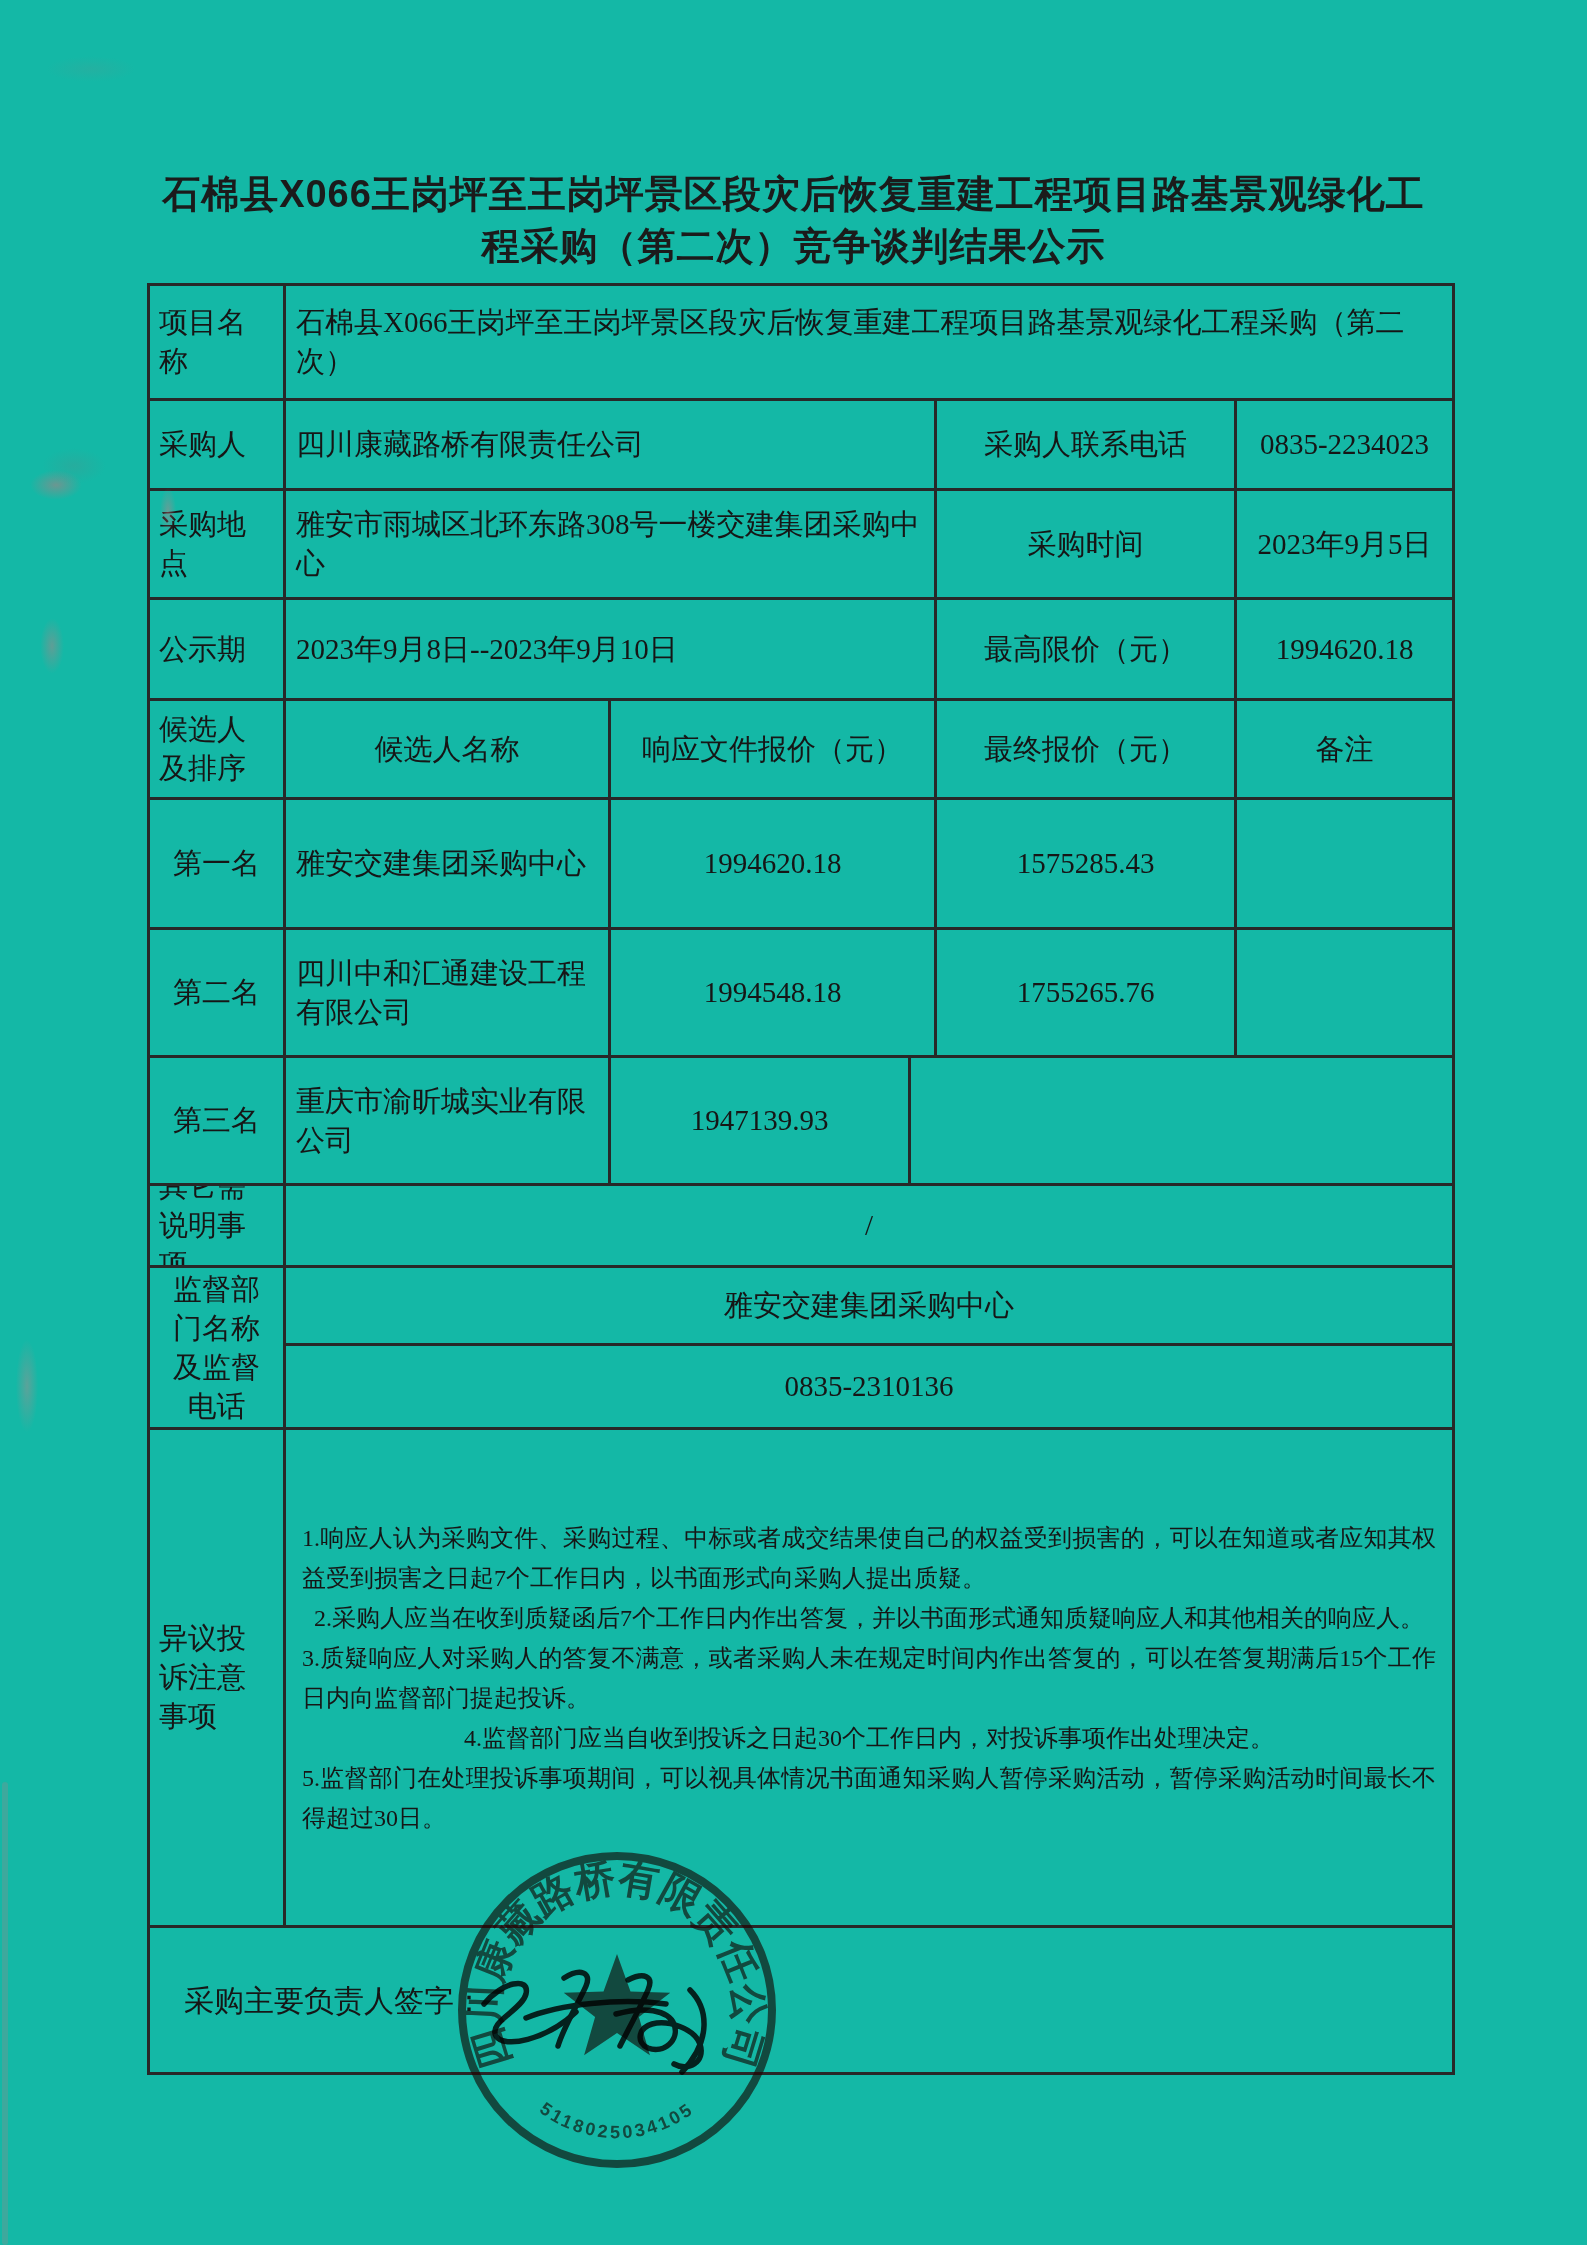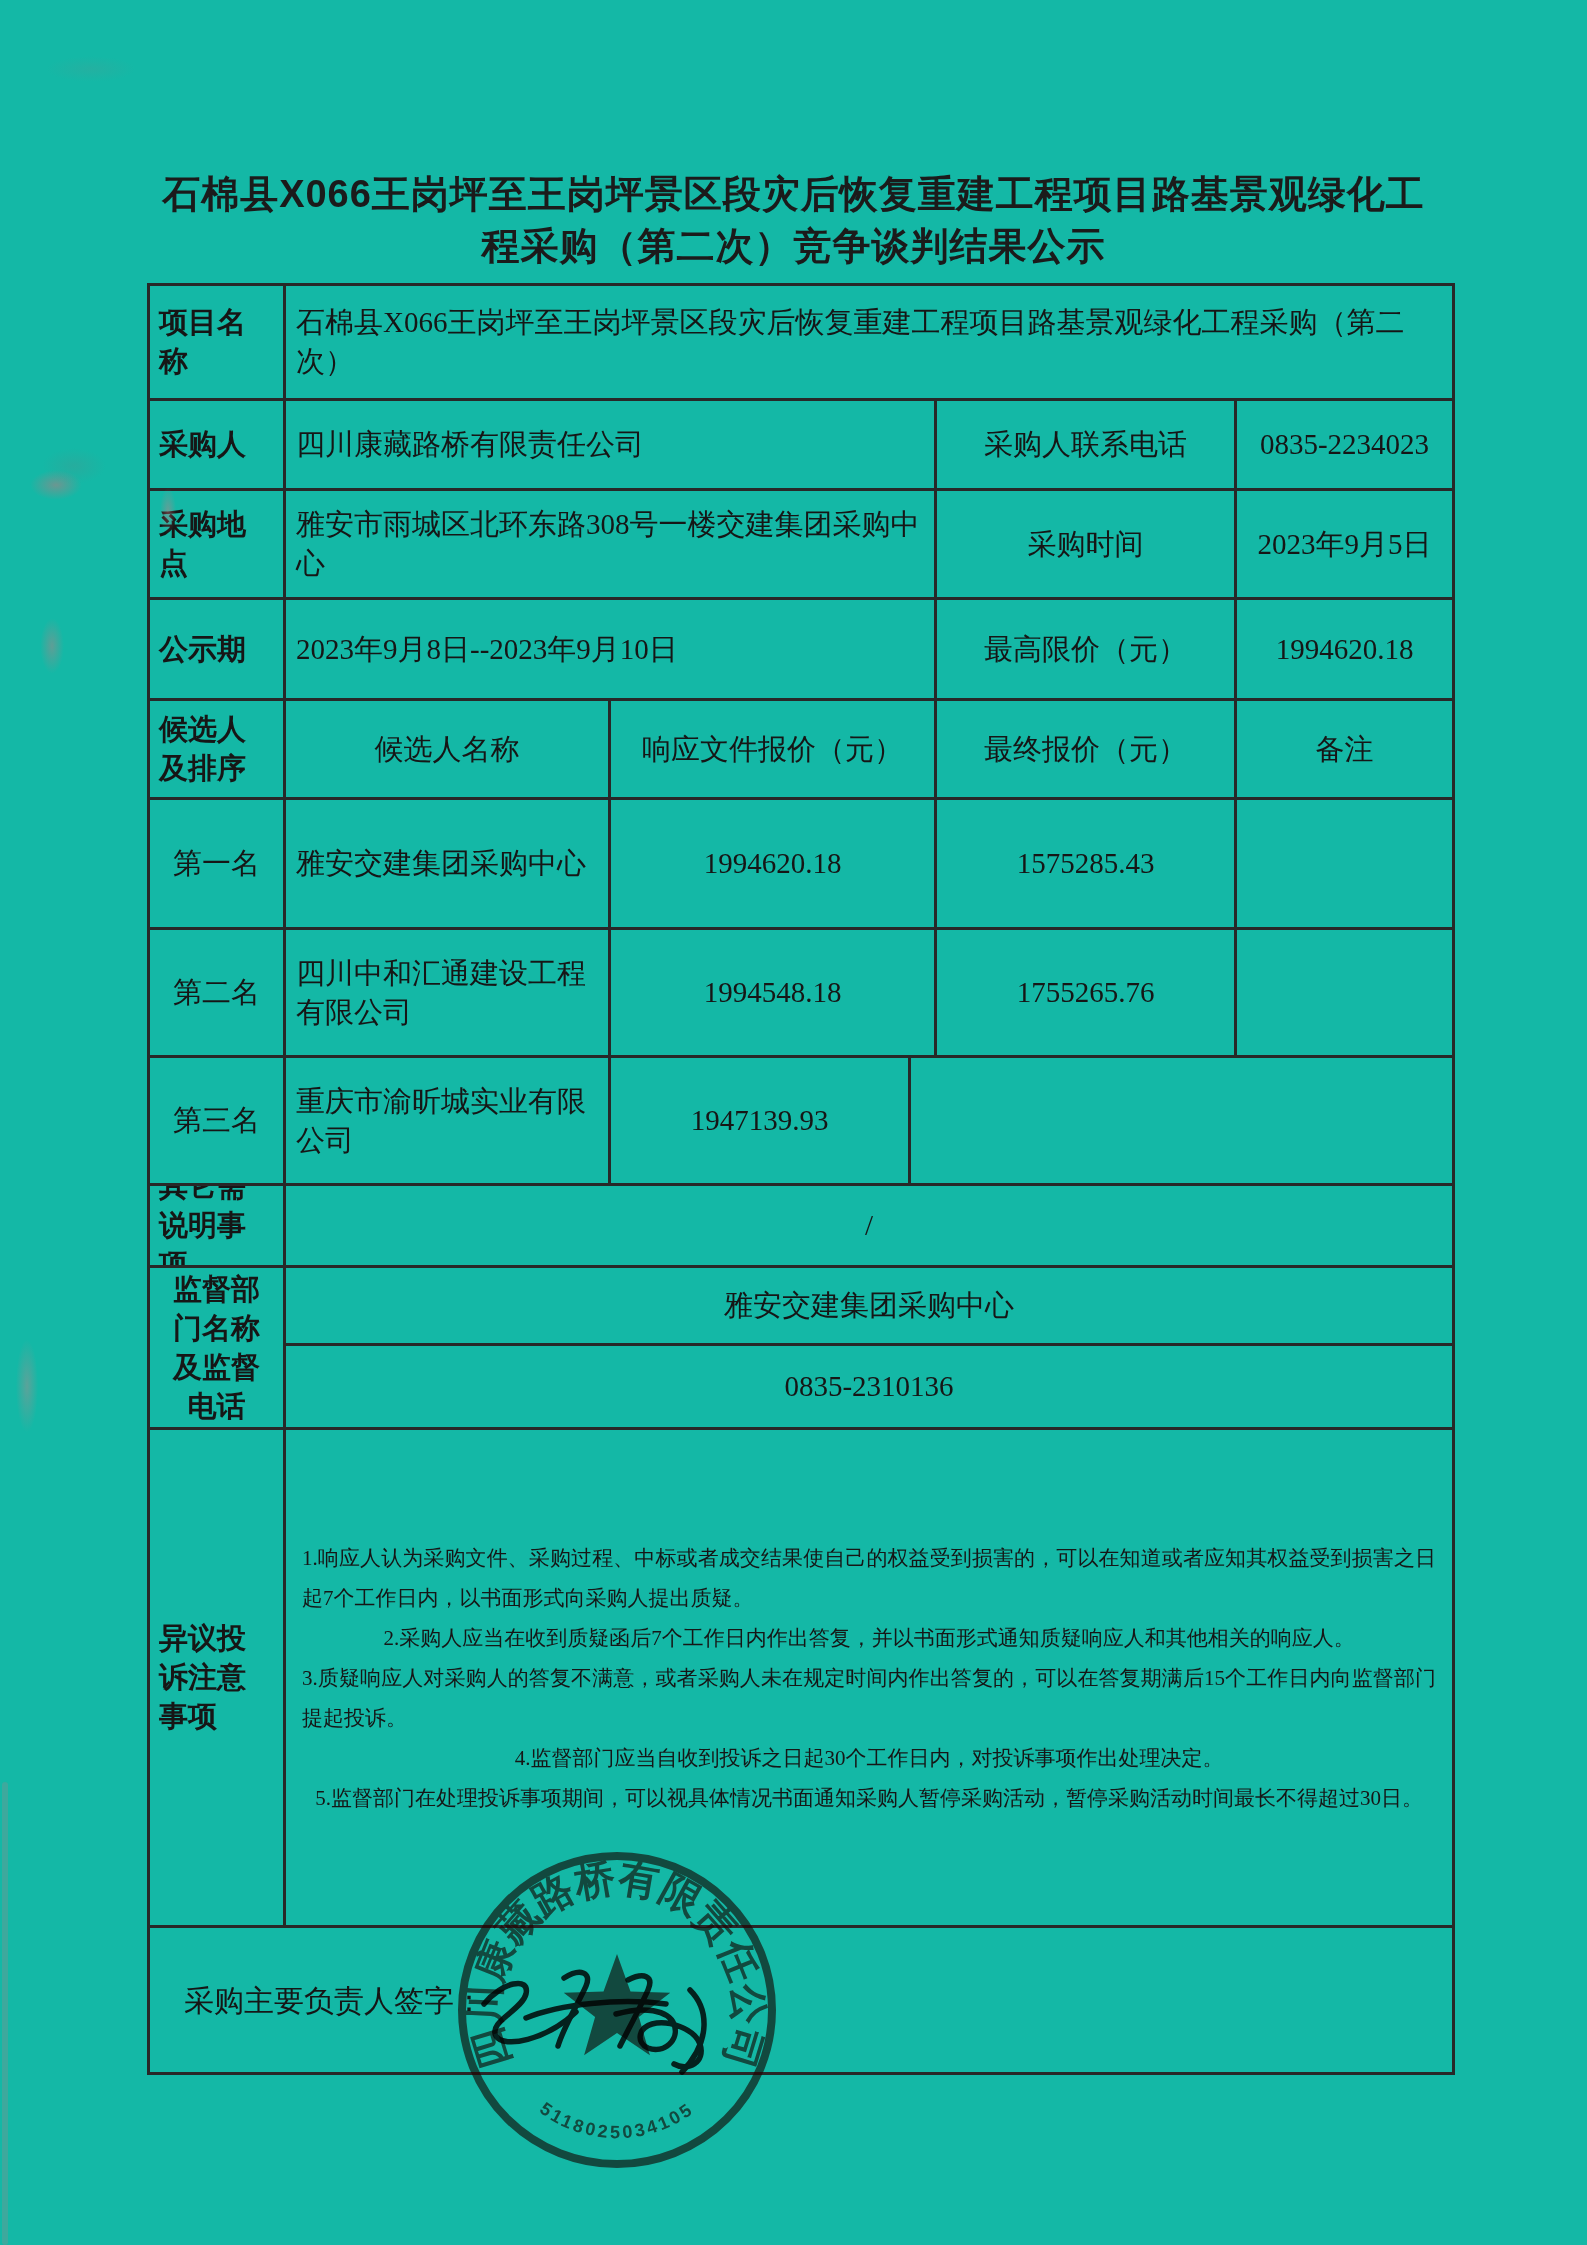--- a/index.html
+++ b/index.html
@@ -26,29 +26,29 @@
     font-size:29px; line-height:39px; padding:6px 10px; overflow:hidden;
   }
   .cell.endc { border-right:none; }
   .w1 { width:136px; }
   .w2 { width:325px; }
   .w3 { width:326px; }
   .w4 { width:300px; }
   .w5 { width:215px; }
   .w23 { width:651px; }
   .wrest { width:1166px; }
-  .lab { padding:14px 9px;font-weight:bold; }
+  .lab { padding:14px 9px; }
   .ctr { justify-content:center; text-align:center; }
   .vleft { justify-content:flex-start; text-align:left; }
   .stack { display:flex; flex-direction:column; }
   .stack .sub { display:flex; align-items:center; justify-content:center; }
   .stack .sub1 { height:78px; border-bottom:3px solid #282828; }
   .stack .sub2 { height:81px; }
   .objtext { display:flex; flex-direction:column; justify-content:center; padding:10px 16px; }
-  .objtext p { font-size:21px; line-height:40px; text-align:justify; }
+  .objtext p { font-size:24px; line-height:40px; text-align:justify; }
   .sigrow .cell { padding-left:34px; font-size:30px; }
 
   .stamp { position:absolute; left:455px; top:1849px; width:324px; height:322px;
            opacity:.88; mix-blend-mode:multiply; }
   .signature { position:absolute; left:468px; top:1952px; width:300px; height:130px;
            mix-blend-mode:multiply; }
 
   .artifact { position:absolute; border-radius:50%; pointer-events:none; }
   .a-pink1 { left:30px; top:470px; width:52px; height:30px;
     background:radial-gradient(ellipse, rgba(214,110,120,.45), rgba(214,110,120,0) 70%); }

